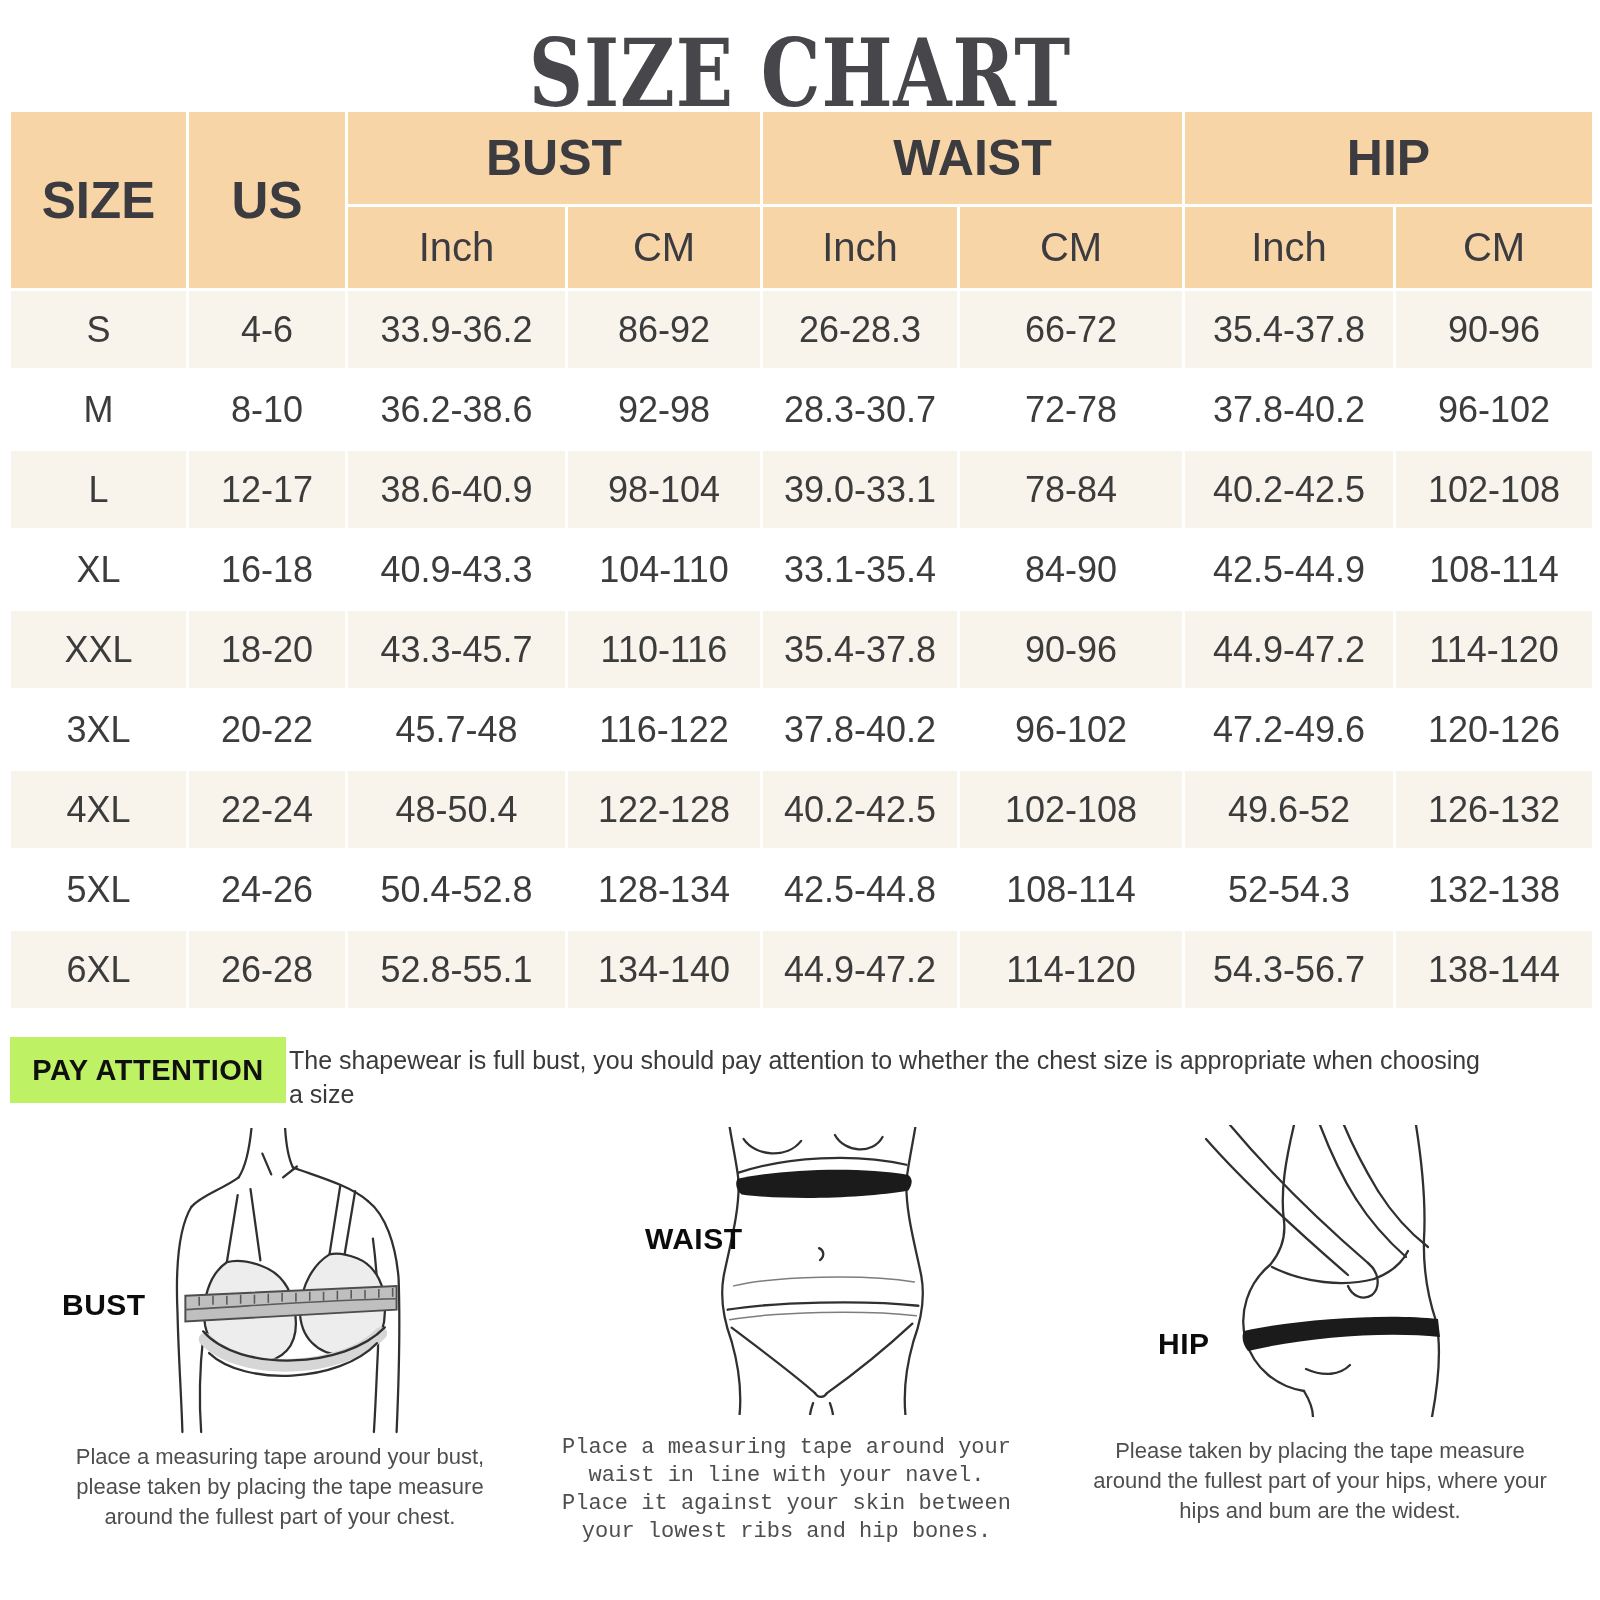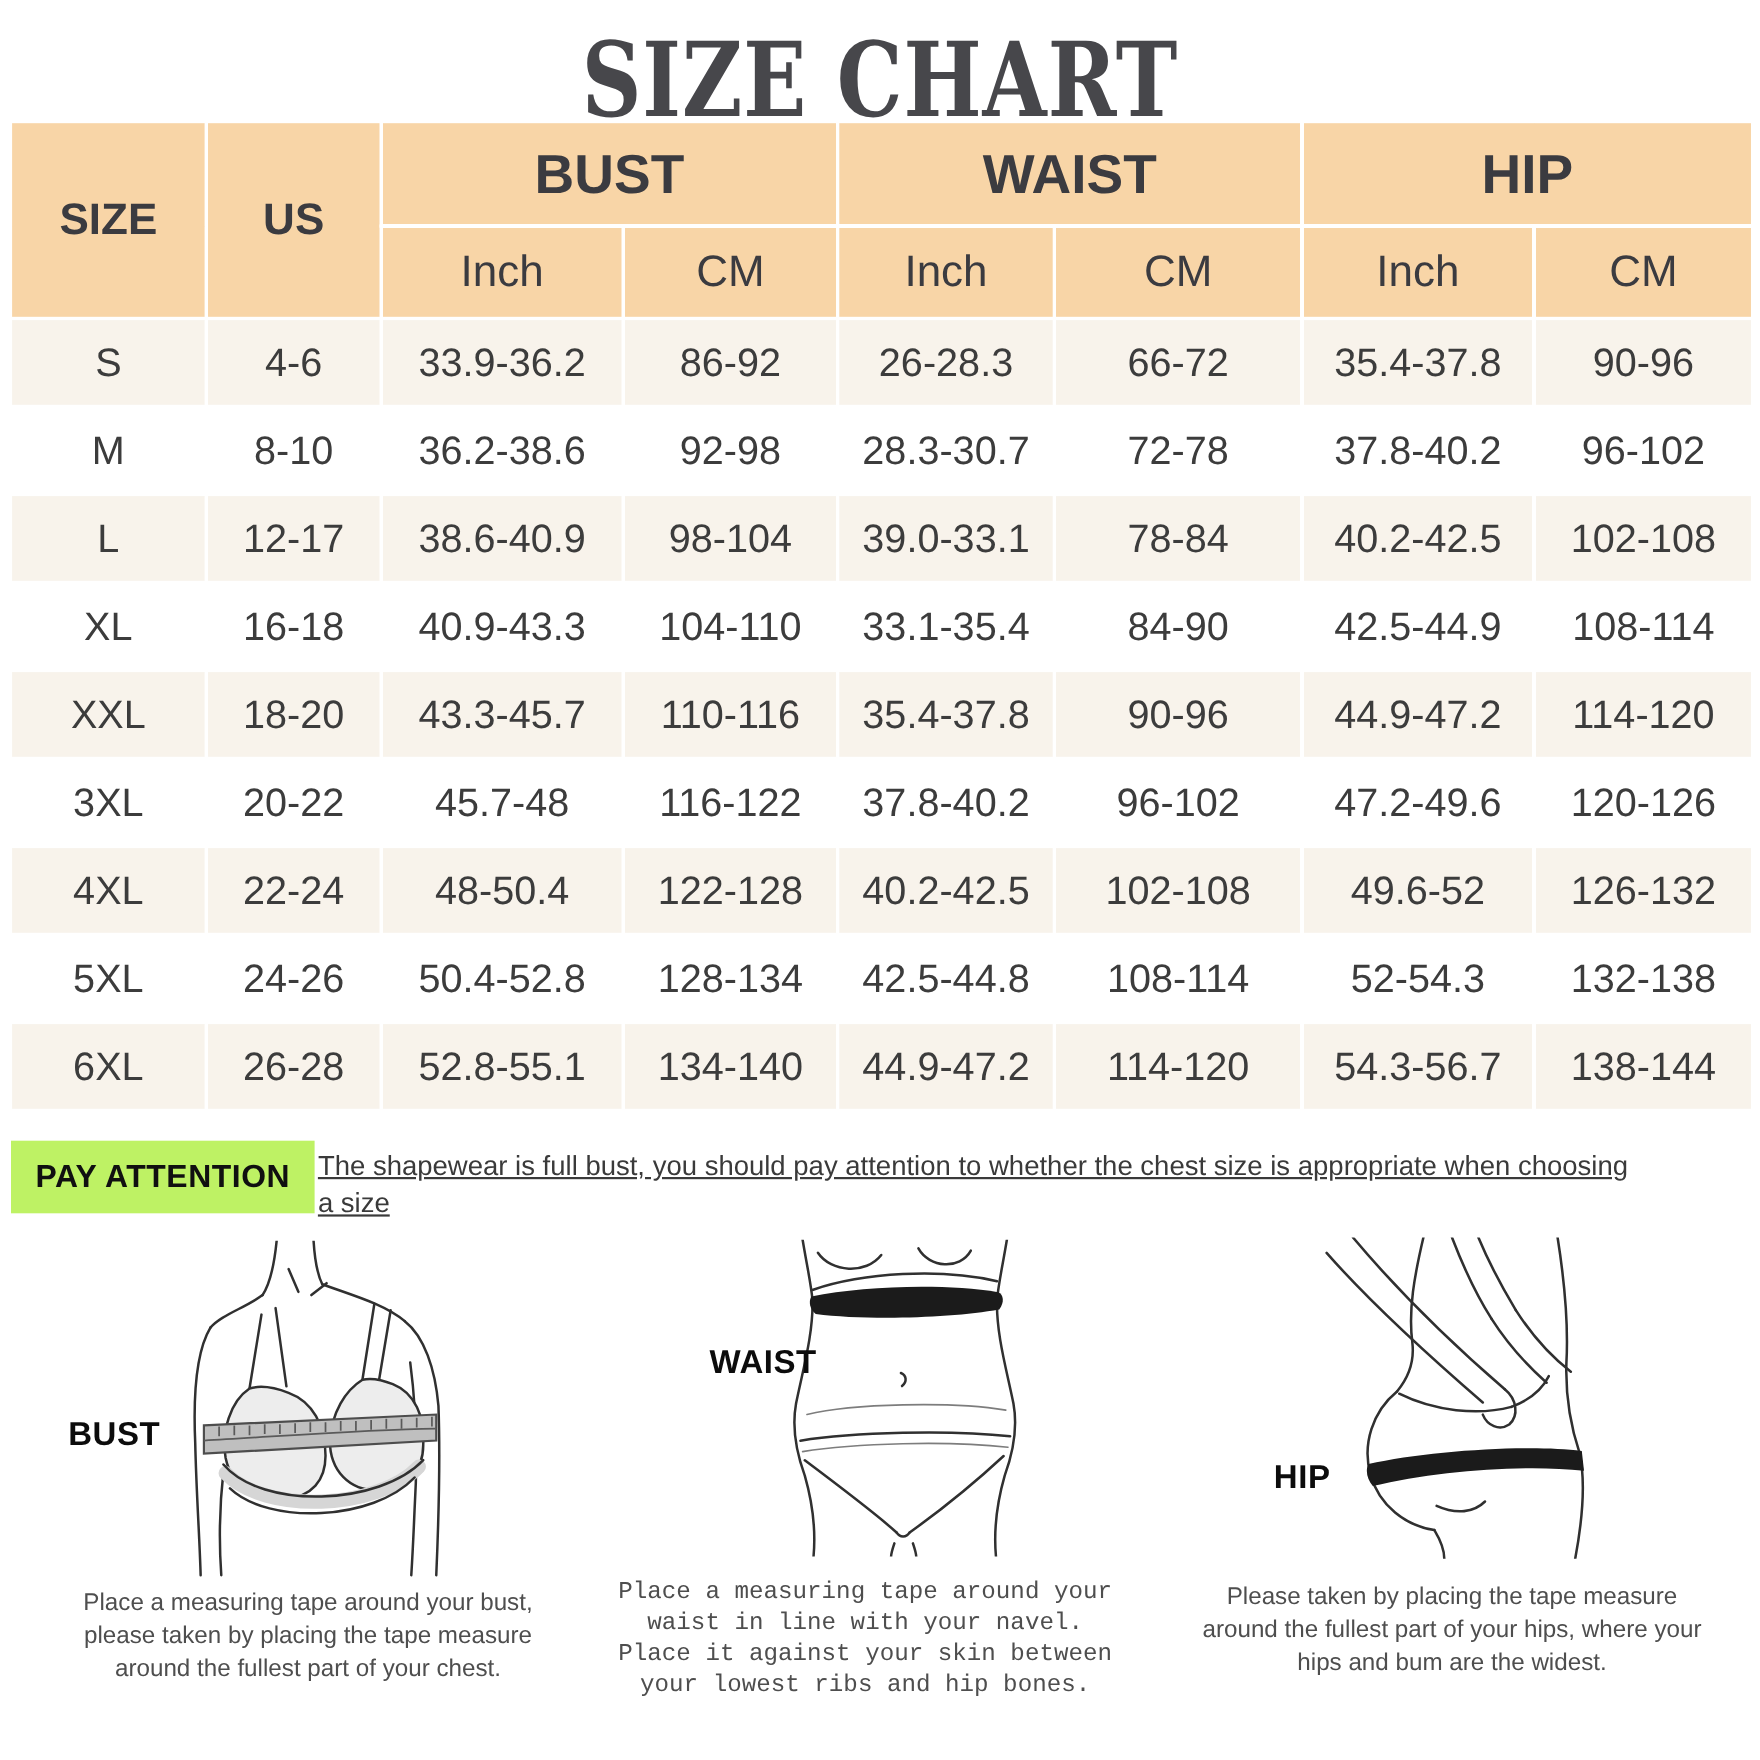--- a/index.html
+++ b/index.html
@@ -15,37 +15,37 @@
     transform:scaleX(0.80);transform-origin:50% 0;white-space:nowrap;
   }
   
   table.size-chart{
     border-collapse:collapse;table-layout:fixed;
     width:1584px;margin:0 8px;
   }
   th,td{border:3px solid #ffffff;text-align:center;vertical-align:middle;padding:0;overflow:hidden;}
   thead th{background:#f8d5a7;color:#3b3b40;font-weight:700;}
   th.group-th{font-size:50px;height:92px;line-height:92px;}
-  th.span-th{font-size:40px;}
+  th.span-th{font-size:51px;}
   th.sub-th{font-size:40px;font-weight:400;height:81px;line-height:81px;}
   tbody td{font-size:36px;height:77px;line-height:77px;color:#3c3c3c;}
   tbody tr:nth-child(odd) td{background:#f8f3eb;}
   tbody tr:nth-child(even) td{background:#ffffff;}
   tbody td.hip-inch{line-height:59px;}
   tbody td.hip-cm{line-height:71px;}
   
   .attention{position:relative;margin-top:26px;height:75px;}
   .attention-box{
     position:absolute;left:10px;top:0;width:276px;height:66px;background:#bef264;
     display:flex;align-items:center;justify-content:center;
     font-size:29px;font-weight:700;color:#101010;letter-spacing:.5px;
   }
   .attention-text{
     position:absolute;left:289px;top:6px;width:1210px;
-    font-size:25px;line-height:34px;color:#3a3a3a;text-decoration:underline;
+    font-size:25px;line-height:34px;color:#3a3a3a;
   }
   
   .guides{position:relative;height:432px;}
   .fig{position:absolute;}
   .fig svg{display:block;}
   .fig-label{
     position:absolute;font-size:30px;font-weight:700;color:#0c0c0c;letter-spacing:.5px;
   }
   .fig-caption{
     position:absolute;text-align:center;font-size:22px;line-height:30px;color:#4e4e4e;

